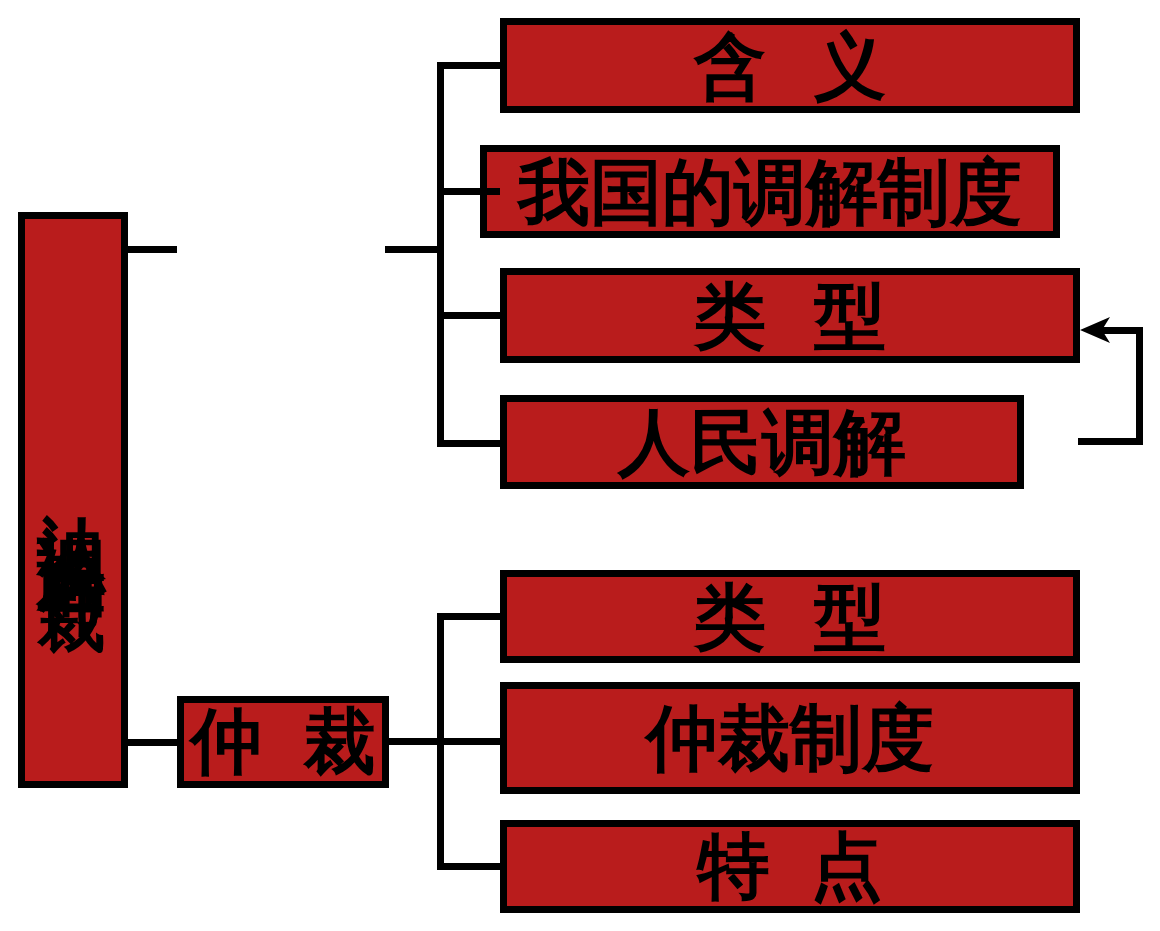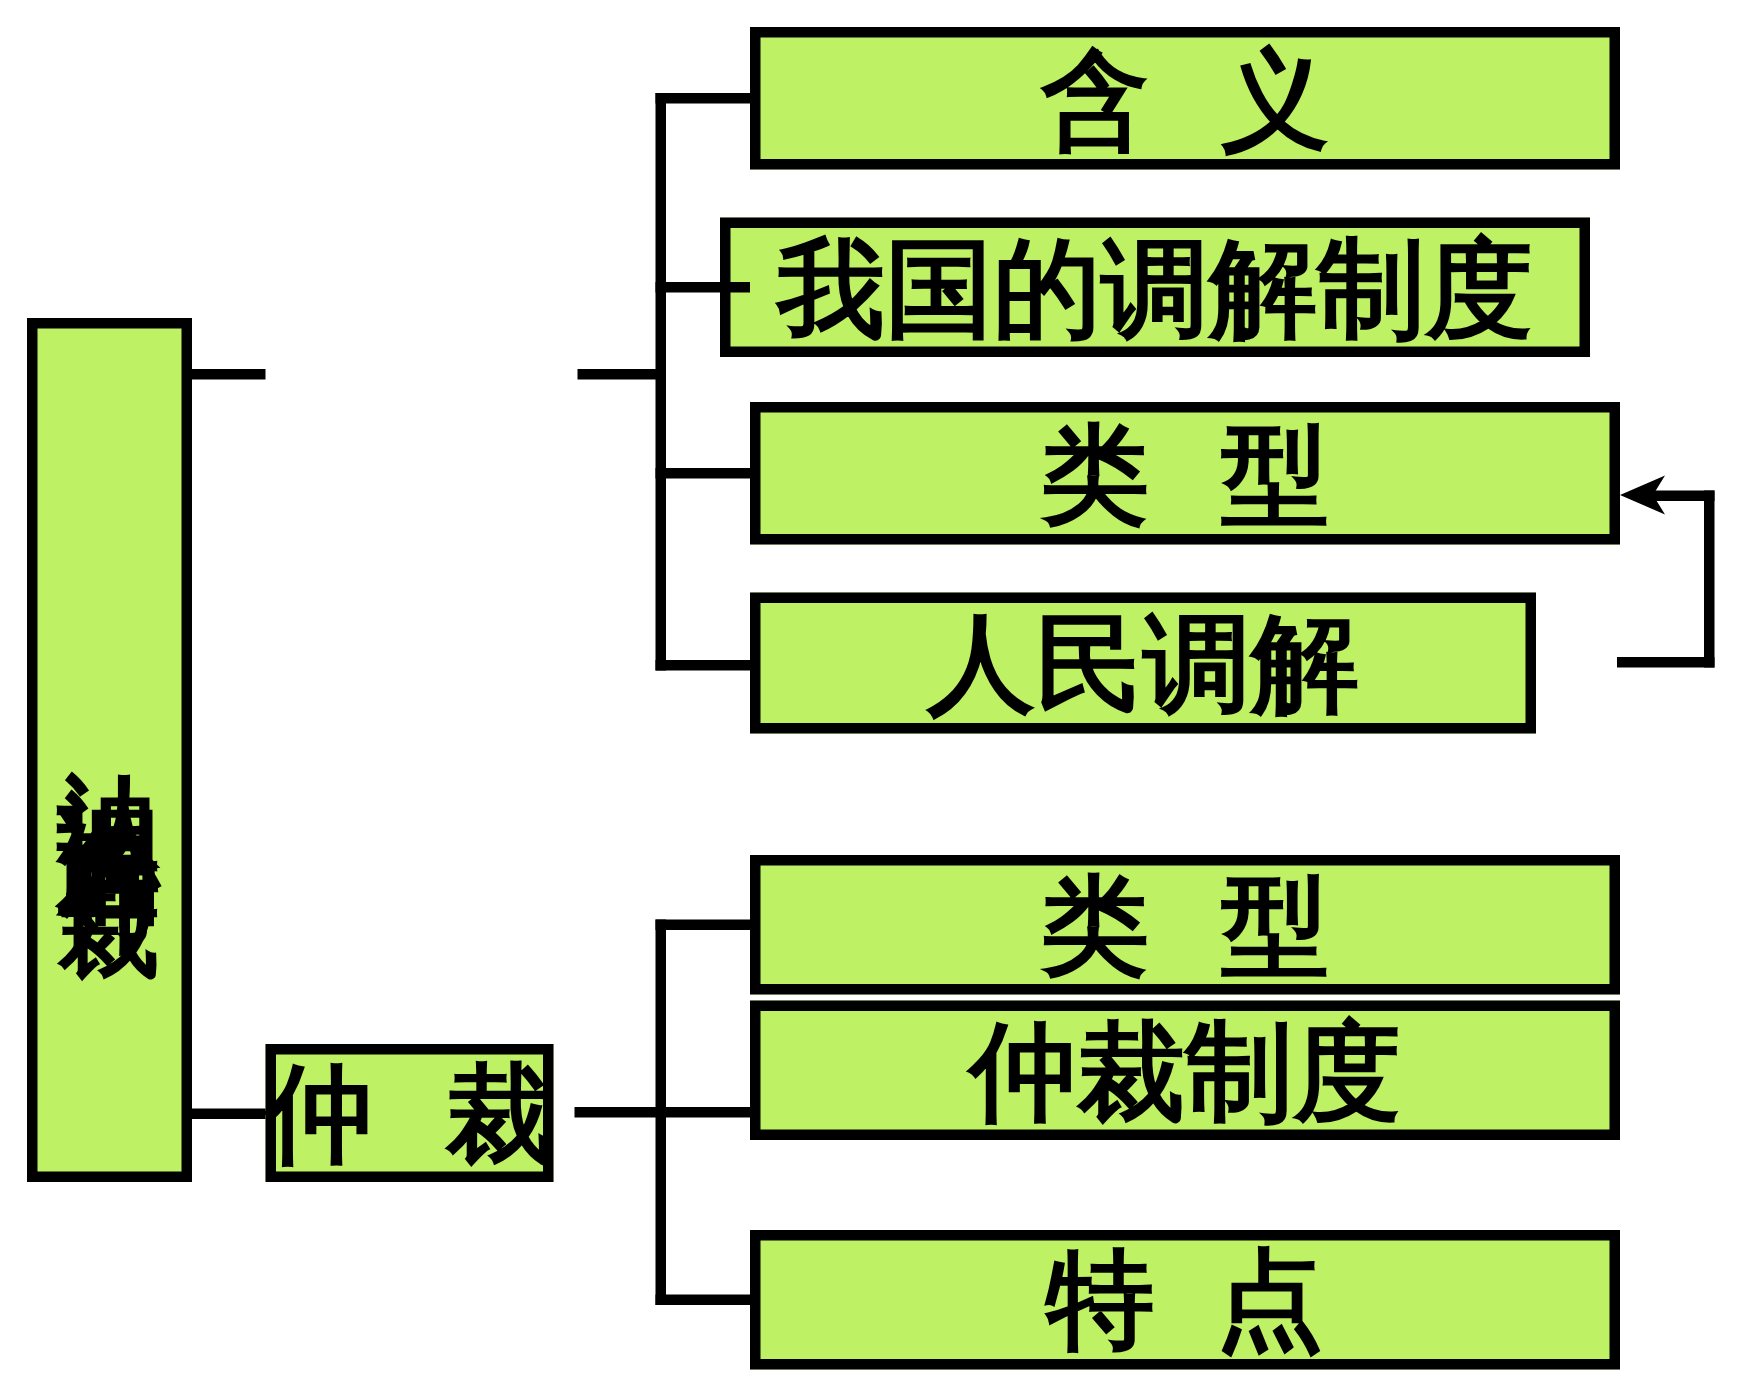--- a/index.html
+++ b/index.html
@@ -12,21 +12,21 @@
     width: 1160px;
     height: 931px;
     background: #ffffff;
     overflow: hidden;
     font-family: "DejaVu Serif", "Liberation Serif", serif;
   }
   .box {
     position: absolute;
     box-sizing: border-box;
     border: 7px solid #000000;
-    background: #bef264;
+    background: #b91c1c;
     display: flex;
     align-items: center;
     justify-content: center;
   }
   .label {
     font-weight: bold;
     color: #000000;
     font-size: 72px;
     line-height: 1;
     white-space: pre;
@@ -53,21 +53,21 @@
 </head>
 <body>
 
 <div id="canvas">
 
   <div class="box" style="left:18px; top:212px; width:110px; height:576px;">
     <div class="root-label">认识调解与仲裁</div>
   </div>
 
 
-  <div class="box" style="left:177px; top:696px; width:192px; height:92px;">
+  <div class="box" style="left:177px; top:696px; width:212px; height:92px;font-family:Liberation Serif, serif;">
     <div class="label">仲 裁</div>
   </div>
 
   <div class="box" style="left:500px; top:18px; width:580px; height:95px;">
     <div class="label">含 义</div>
   </div>
 
   <div class="box" style="left:480px; top:145px; width:580px; height:93px;align-items:center;">
     <div class="label">我国的调解制度</div>
   </div>
@@ -77,21 +77,21 @@
   </div>
 
   <div class="box" style="left:500px; top:395px; width:524px; height:94px;">
     <div class="label">人民调解</div>
   </div>
 
   <div class="box" style="left:500px; top:570px; width:580px; height:93px;">
     <div class="label">类 型</div>
   </div>
 
-  <div class="box" style="left:500px; top:667px; width:580px; height:93px;">
+  <div class="box" style="left:500px; top:682px; width:580px; height:112px;">
     <div class="label">仲裁制度</div>
   </div>
 
   <div class="box" style="left:500px; top:820px; width:580px; height:93px;font-family:Liberation Serif, serif;">
     <div class="label">特 点</div>
   </div>
 
   <div class="hline" style="left:126px; top:246px; width:51px; height:7px;"></div>
   <div class="hline" style="left:126px; top:739px; width:51px; height:7px;"></div>
 

